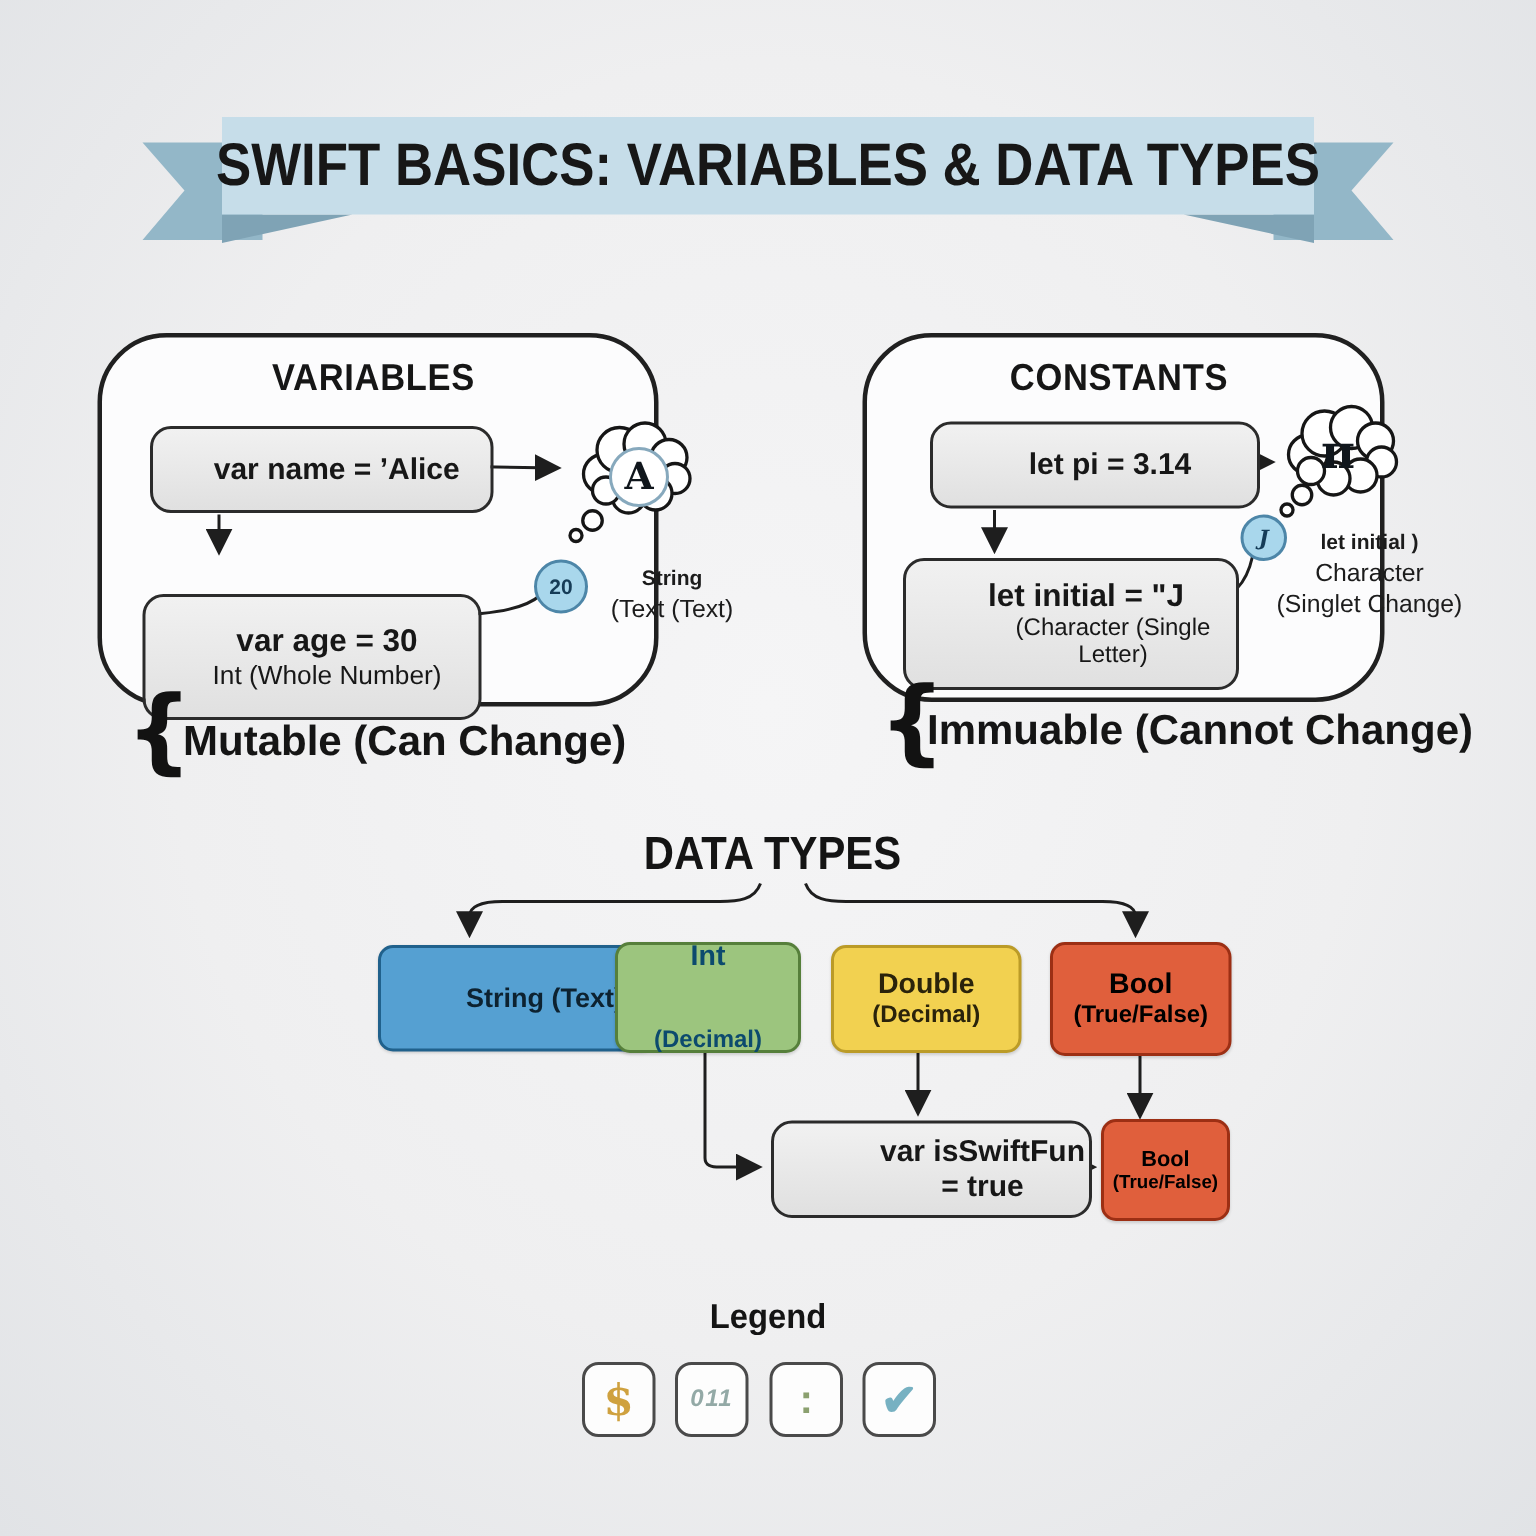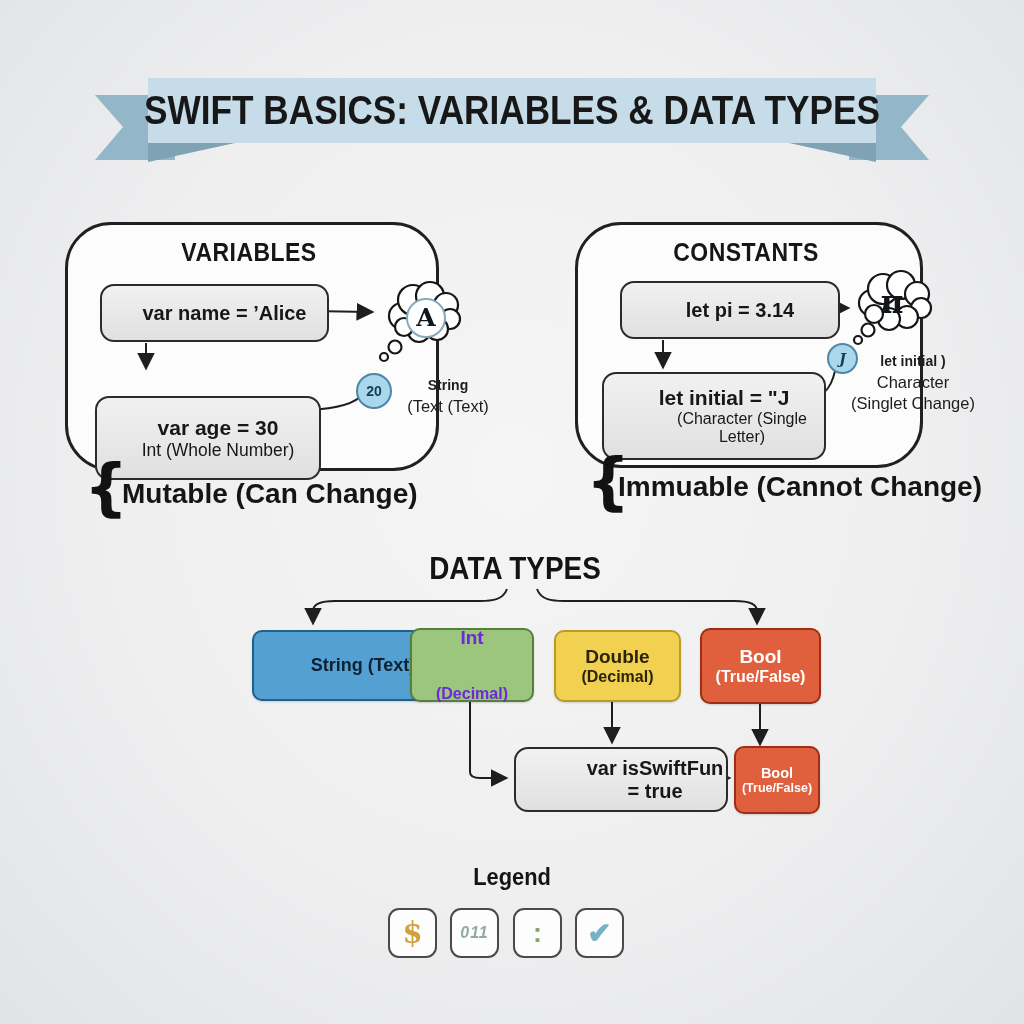--- a/index.html
+++ b/index.html
@@ -23,23 +23,23 @@
          align-items:center;justify-content:center;text-align:center;color:#171717;padding-left:20px;}
   .gnode .l1{font-weight:700;}
   .gnode .l2{font-weight:500;}
 
   
   .tbox{position:absolute;z-index:3;border-radius:10px;border:2px solid;display:flex;flex-direction:column;
         align-items:center;justify-content:center;text-align:center;box-shadow:0 1px 2px rgba(0,0,0,.15);}
   .tbox .l1{font-weight:700;font-size:19px;}
   .tbox .l2{font-weight:600;font-size:16px;}
   .tbox.blue{background:#55a0d2;border-color:#20618c;color:#0d2230;}
-  .tbox.green{background:#9cc57e;border-color:#567f3b;color:#6d28d9;gap:36px;}
+  .tbox.green{background:#9cc57e;border-color:#567f3b;color:#0c4a6e;gap:36px;}
   .tbox.yellow{background:#f2d150;border-color:#bb9b27;color:#2a230b;text-align:center;}
-  .tbox.orange{background:#e05f3c;border-color:#9c2f14;color:#ffffff;}
+  .tbox.orange{background:#e05f3c;border-color:#9c2f14;color:#000000;}
   .tbox.small .l1{font-size:14.5px;}
   .tbox.small .l2{font-size:12.5px;}
 
   
   .badge{position:absolute;z-index:3;border-radius:50%;background:#a9d7ec;border:2px solid #4d86a8;
          display:flex;align-items:center;justify-content:center;font-weight:700;color:#163c57;}
 
   
   .cloud-glyph{position:absolute;z-index:3;text-align:center;font-family:"DejaVu Serif",serif;color:#10161c;}
 

